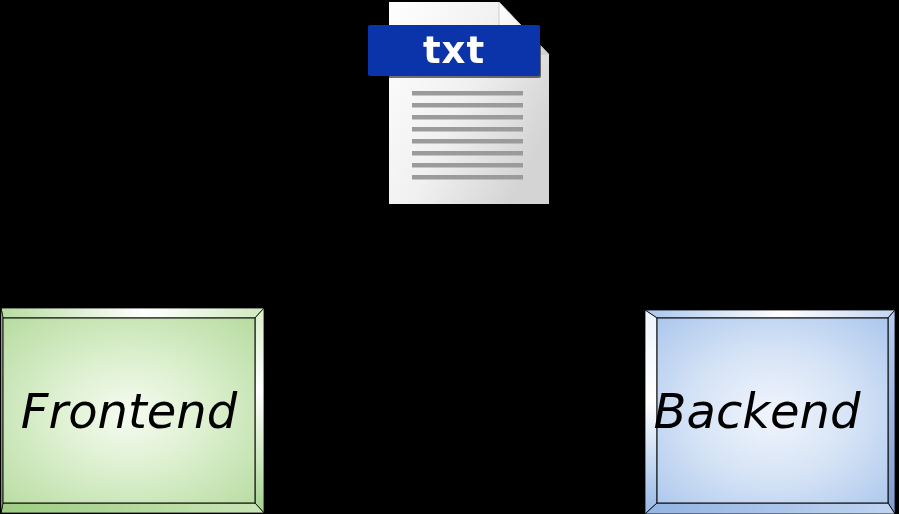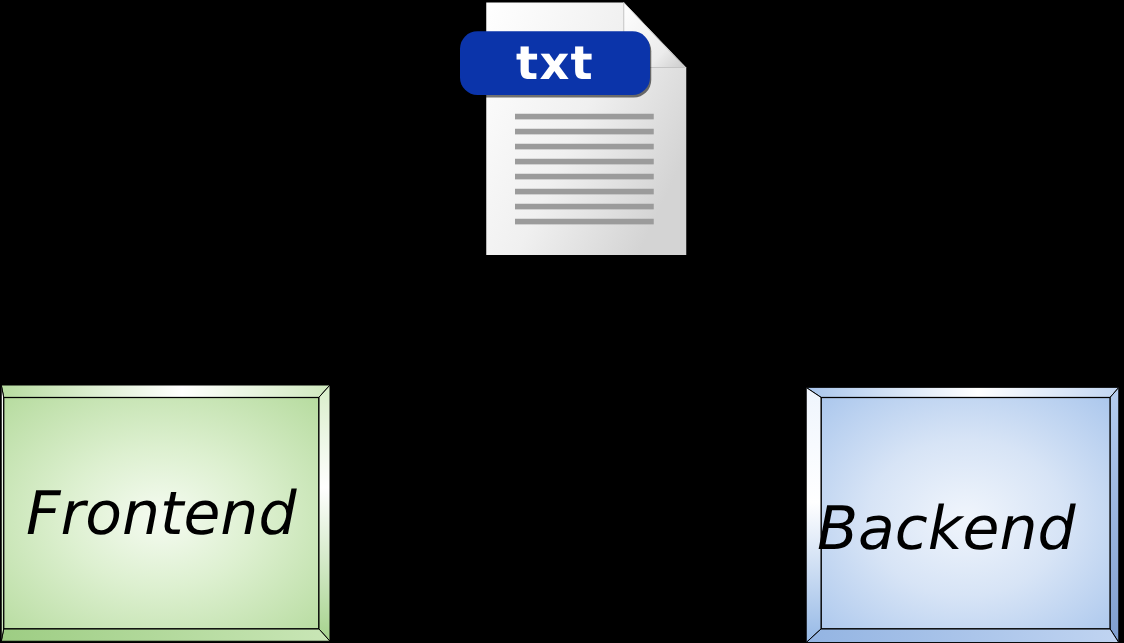--- a/index.html
+++ b/index.html
@@ -27,23 +27,23 @@
   .file-icon svg {
     position: absolute;
     left: 0;
     top: 0;
     display: block;
   }
   .ext-badge {
     position: absolute;
     left: 0;
     top: 24px;
-    width: 152px;
+    width: 172px;
     height: 51px;
-    border-radius: 14px;
+    border-radius: 2px;
     display: flex;
     align-items: center;
     justify-content: center;
     color: #ffffff;
     font-family: "DejaVu Sans", sans-serif;
     font-weight: bold;
     font-size: 37px;
     letter-spacing: 1px;
     box-shadow: 1px 2px 0 rgba(0,0,0,0.55);
   }
@@ -85,21 +85,21 @@
     height: 185px;
   }
   #node-backend {
     left: 645px;
     top: 310px;
     width: 250px;
     height: 204px;
   }
   #node-backend .node-label {
     left: 12px;
-    top: 20px;
+    top: 8px;
     width: 200px;
     height: 185px;
   }
 </style>
 </head>
 <body>
 
 <div id="canvas">
 
   <div class="file-icon">

